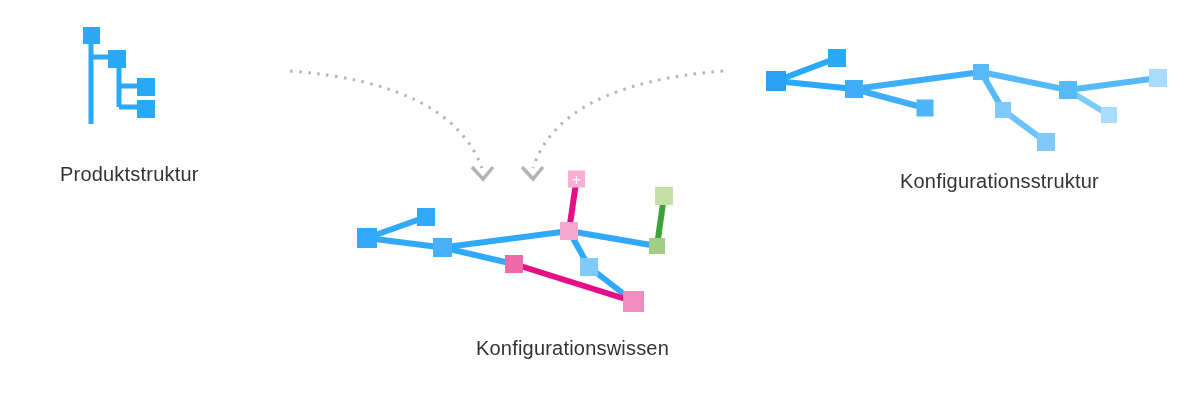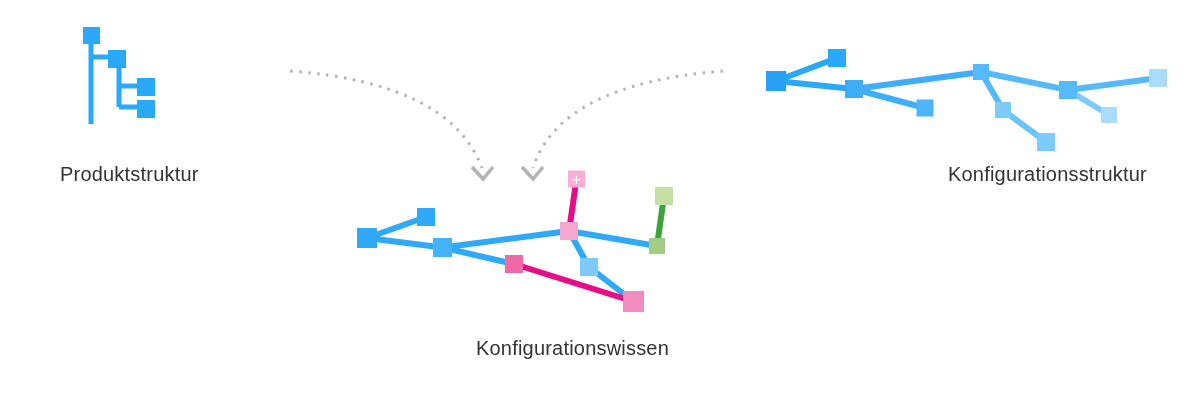--- a/index.html
+++ b/index.html
@@ -90,16 +90,16 @@
         <rect x="505" y="255" width="18" height="18" fill="#f06aa8"></rect>
         <rect x="580" y="258" width="18" height="18" fill="#7ecbfb"></rect>
         <rect x="623" y="291" width="21" height="21" fill="#f28bc0"></rect>
         <rect x="655" y="187" width="18" height="18" fill="#c5e0a5"></rect>
         <rect x="649" y="238" width="16" height="16" fill="#a3cd85"></rect>
       </g>
     </svg>
 
   <div class="diagram-label" style="left: 60px; top: 163px;">Produktstruktur</div>
 
-  <div class="diagram-label" style="left: 900px; top: 163px; margin-left: 48px;">Konfigurationsstruktur</div>
+  <div class="diagram-label" style="left: 900px; top: 170px;">Konfigurationsstruktur</div>
 
   <div class="diagram-label" style="left: 476px; top: 337px;">Konfigurationswissen</div>
 </div>
 
 </body></html>

